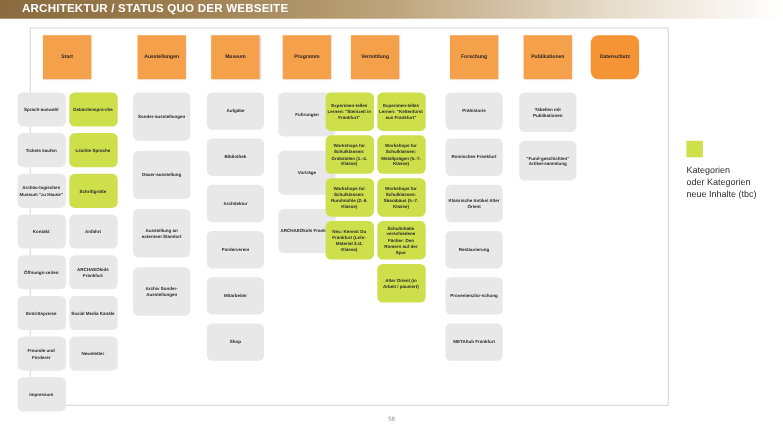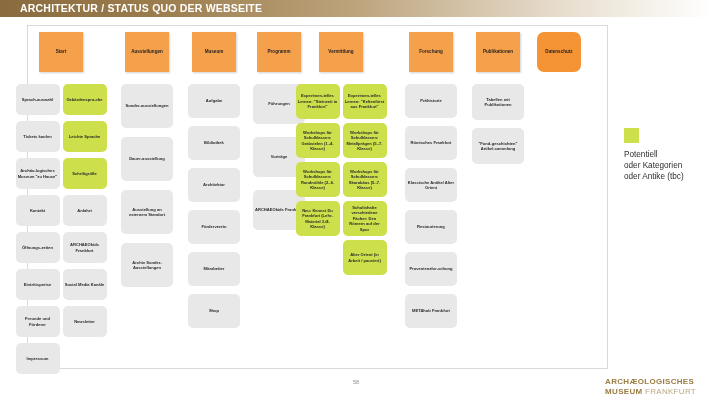--- a/index.html
+++ b/index.html
@@ -233,26 +233,22 @@
         <div class="node wide" style="height: 36px; margin-top: 8px;">"Fund-geschichten" Artikel-sammlung</div>
       </div>
       <div class="col" style="left: 498px;">
         <div class="top-node rounded">Datenschutz</div>
       </div>
     </div>
 
   <div class="legend">
     <div class="legend-swatch"></div>
     <div class="legend-text">
-      <div>Potentiell</div>
+      <div>Kategorien</div>
       <div>oder Kategorien</div>
-      <div>oder Antike (tbc)</div>
+      <div>neue Inhalte (tbc)</div>
     </div>
   </div>
 
   <div class="page-number">58</div>
 
-  <div class="footer-logo">
-    <div class="logo-line1">ARCHÆOLOGISCHES</div>
-    <div class="logo-line2"><span class="logo-strong">MUSEUM</span><span class="logo-light">&nbsp;</span><span class="logo-light">FRANKFURT</span></div>
-  </div>
 
 </div>
 
 </body></html>

